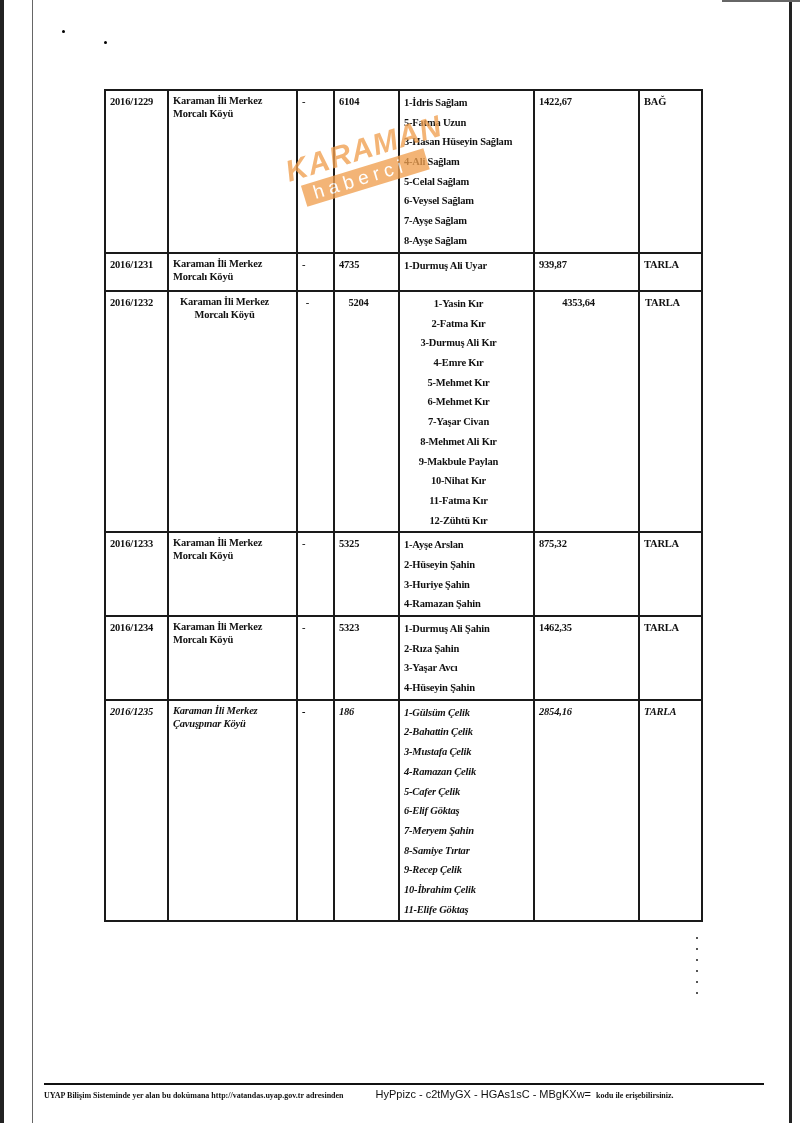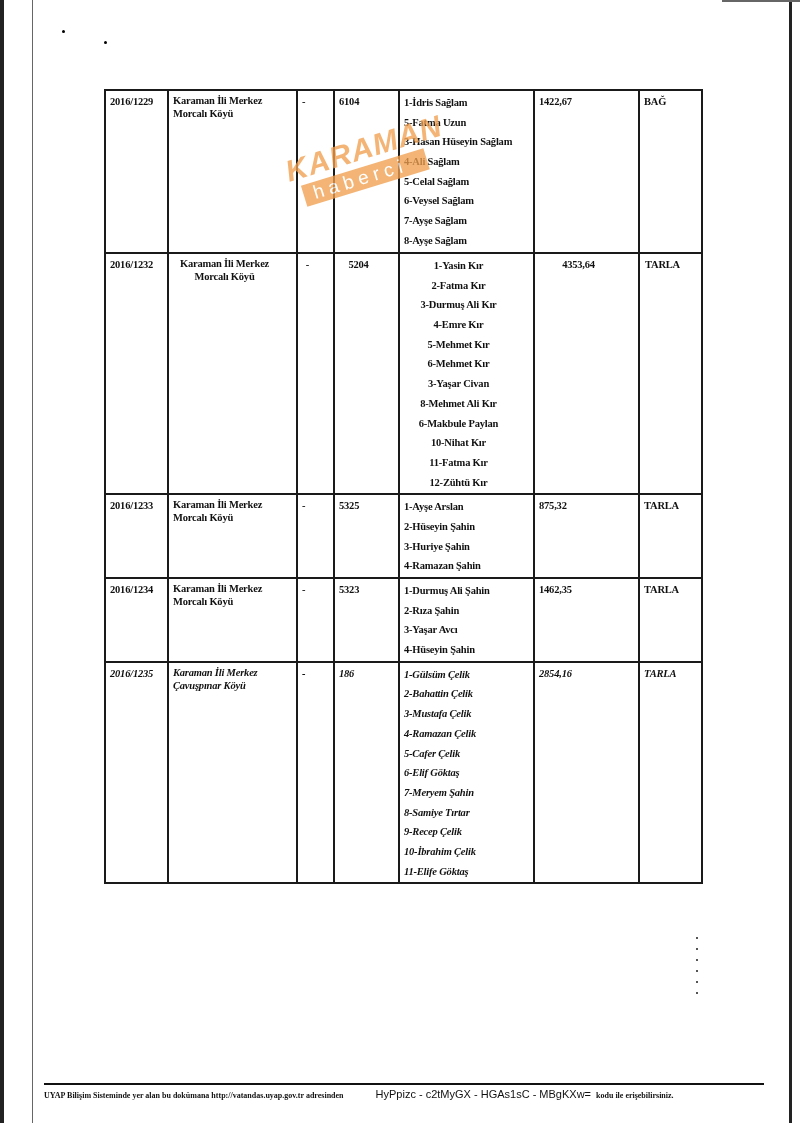--- a/index.html
+++ b/index.html
@@ -116,38 +116,52 @@
           <div>3-Hasan Hüseyin Sağlam</div>
           <div>4-Ali Sağlam</div>
           <div>5-Celal Sağlam</div>
           <div>6-Veysel Sağlam</div>
           <div>7-Ayşe Sağlam</div>
           <div>8-Ayşe Sağlam</div>
         </td>
         <td>1422,67</td>
         <td>BAĞ</td>
       </tr>
+      <tr style="height: 38px;">
+        <td>2016/1231</td>
+        <td class="loc">
+          <div>Karaman İli Merkez</div>
+          <div>Morcalı Köyü</div>
+        </td>
+        <td>-</td>
+        <td>4735</td>
+        <td class="owners">
+          <div>1-Durmuş Ali Uyar</div>
+        </td>
+        <td>939,87</td>
+        <td>TARLA</td>
+      </tr>
       <tr style="height: 238px; text-align: center;">
         <td>2016/1232</td>
         <td class="loc">
           <div>Karaman İli Merkez</div>
           <div>Morcalı Köyü</div>
         </td>
         <td>-</td>
         <td>5204</td>
         <td class="owners">
           <div>1-Yasin Kır</div>
           <div>2-Fatma Kır</div>
           <div>3-Durmuş Ali Kır</div>
           <div>4-Emre Kır</div>
           <div>5-Mehmet Kır</div>
           <div>6-Mehmet Kır</div>
-          <div>3-Yaşar Civan</div>
+          <div>7-Yaşar Civan</div>
           <div>8-Mehmet Ali Kır</div>
-          <div>6-Makbule Paylan</div>
+          <div>9-Makbule Paylan</div>
           <div>10-Nihat Kır</div>
           <div>11-Fatma Kır</div>
           <div>12-Zühtü Kır</div>
         </td>
         <td>4353,64</td>
         <td>TARLA</td>
       </tr>
       <tr style="height: 79px;">
         <td>2016/1233</td>
         <td class="loc">

